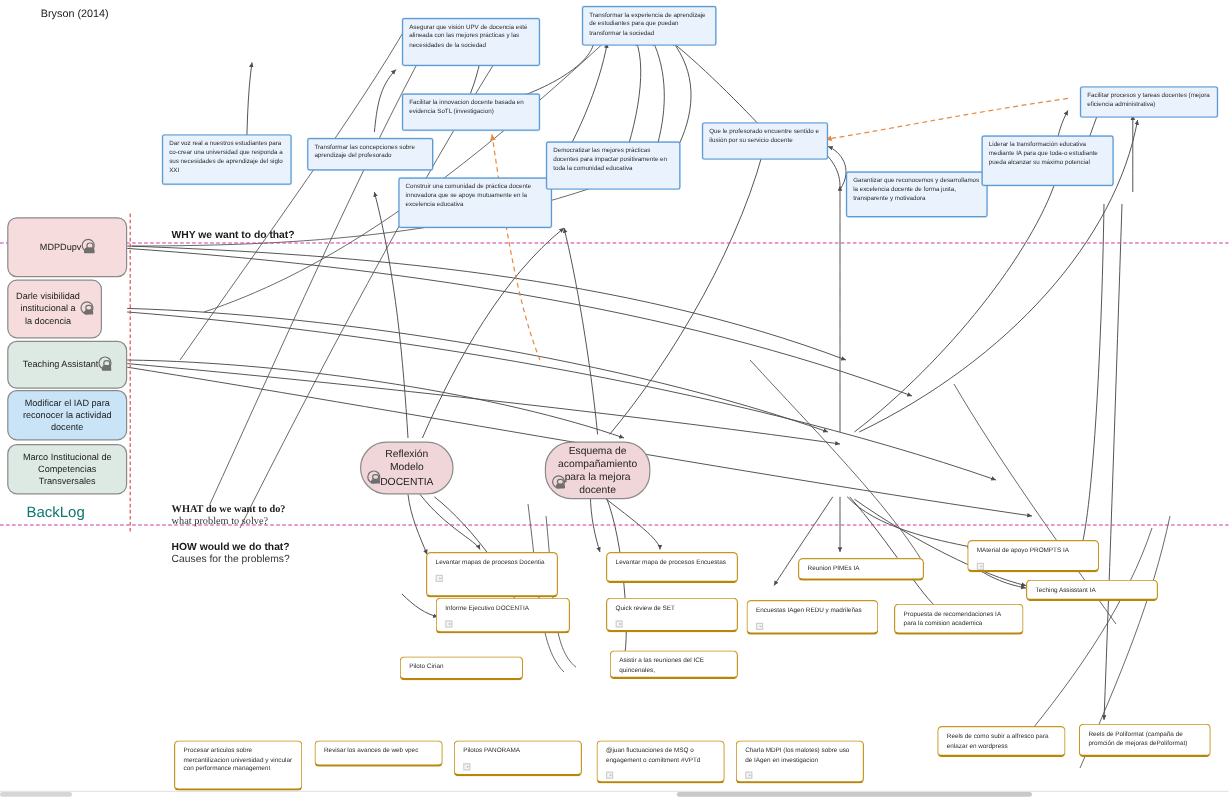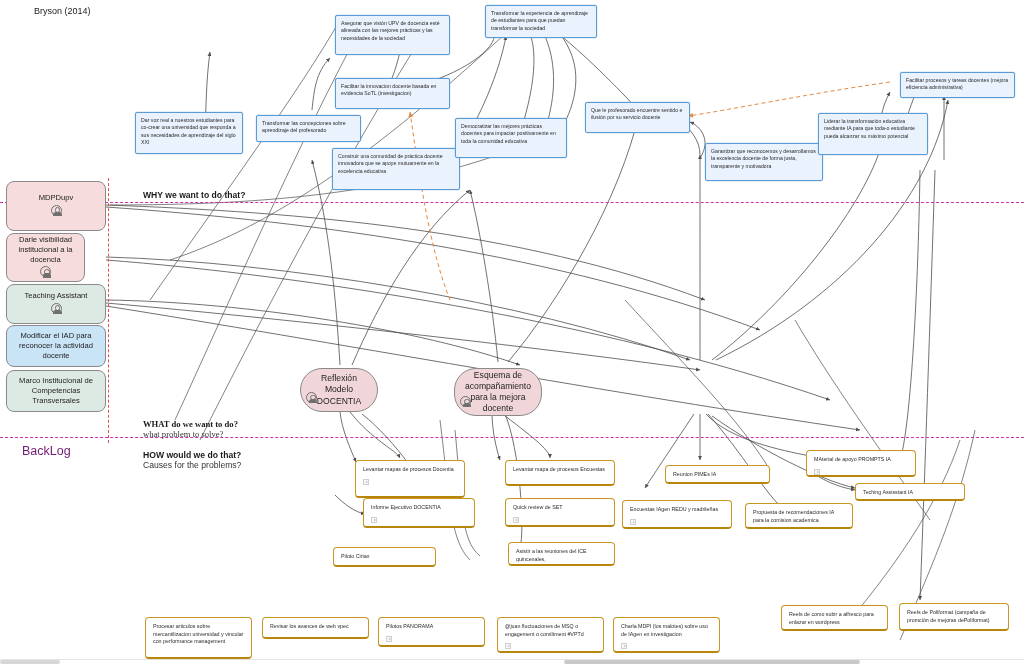--- a/index.html
+++ b/index.html
@@ -69,21 +69,21 @@
     border-top: 1.6px solid transparent;
     border-bottom: 1.6px solid transparent;
   }
   
   .chip {
     position: absolute;
     z-index: 3;
     border-radius: 8px;
     border: 1px solid #8a8a8a;
     display: flex;
-    flex-direction: column;
+    flex-direction: row;
     align-items: center;
     justify-content: center;
     text-align: center;
     font-size: 7.6px;
     line-height: 1.35;
     color: #222;
     padding: 4px 6px;
   }
   .chip.pink { background: #f6dcdc; }
   .chip.green { background: #ddeae3; }
@@ -160,22 +160,21 @@
   .corner-title {
     position: absolute;
     z-index: 4;
     font-size: 9px;
     color: #1a1a1a;
   }
   .backlog-title {
     position: absolute;
     z-index: 4;
     font-size: 12.5px;
-    color: #701a75;
-    margin-top: 24px;
+    color: #0f766e;
   }
   
   .scroll-h {
     position: absolute;
     background: #c9c9c9;
     border-radius: 2px;
     z-index: 6;
   }
   .scroll-track {
     position: absolute;

